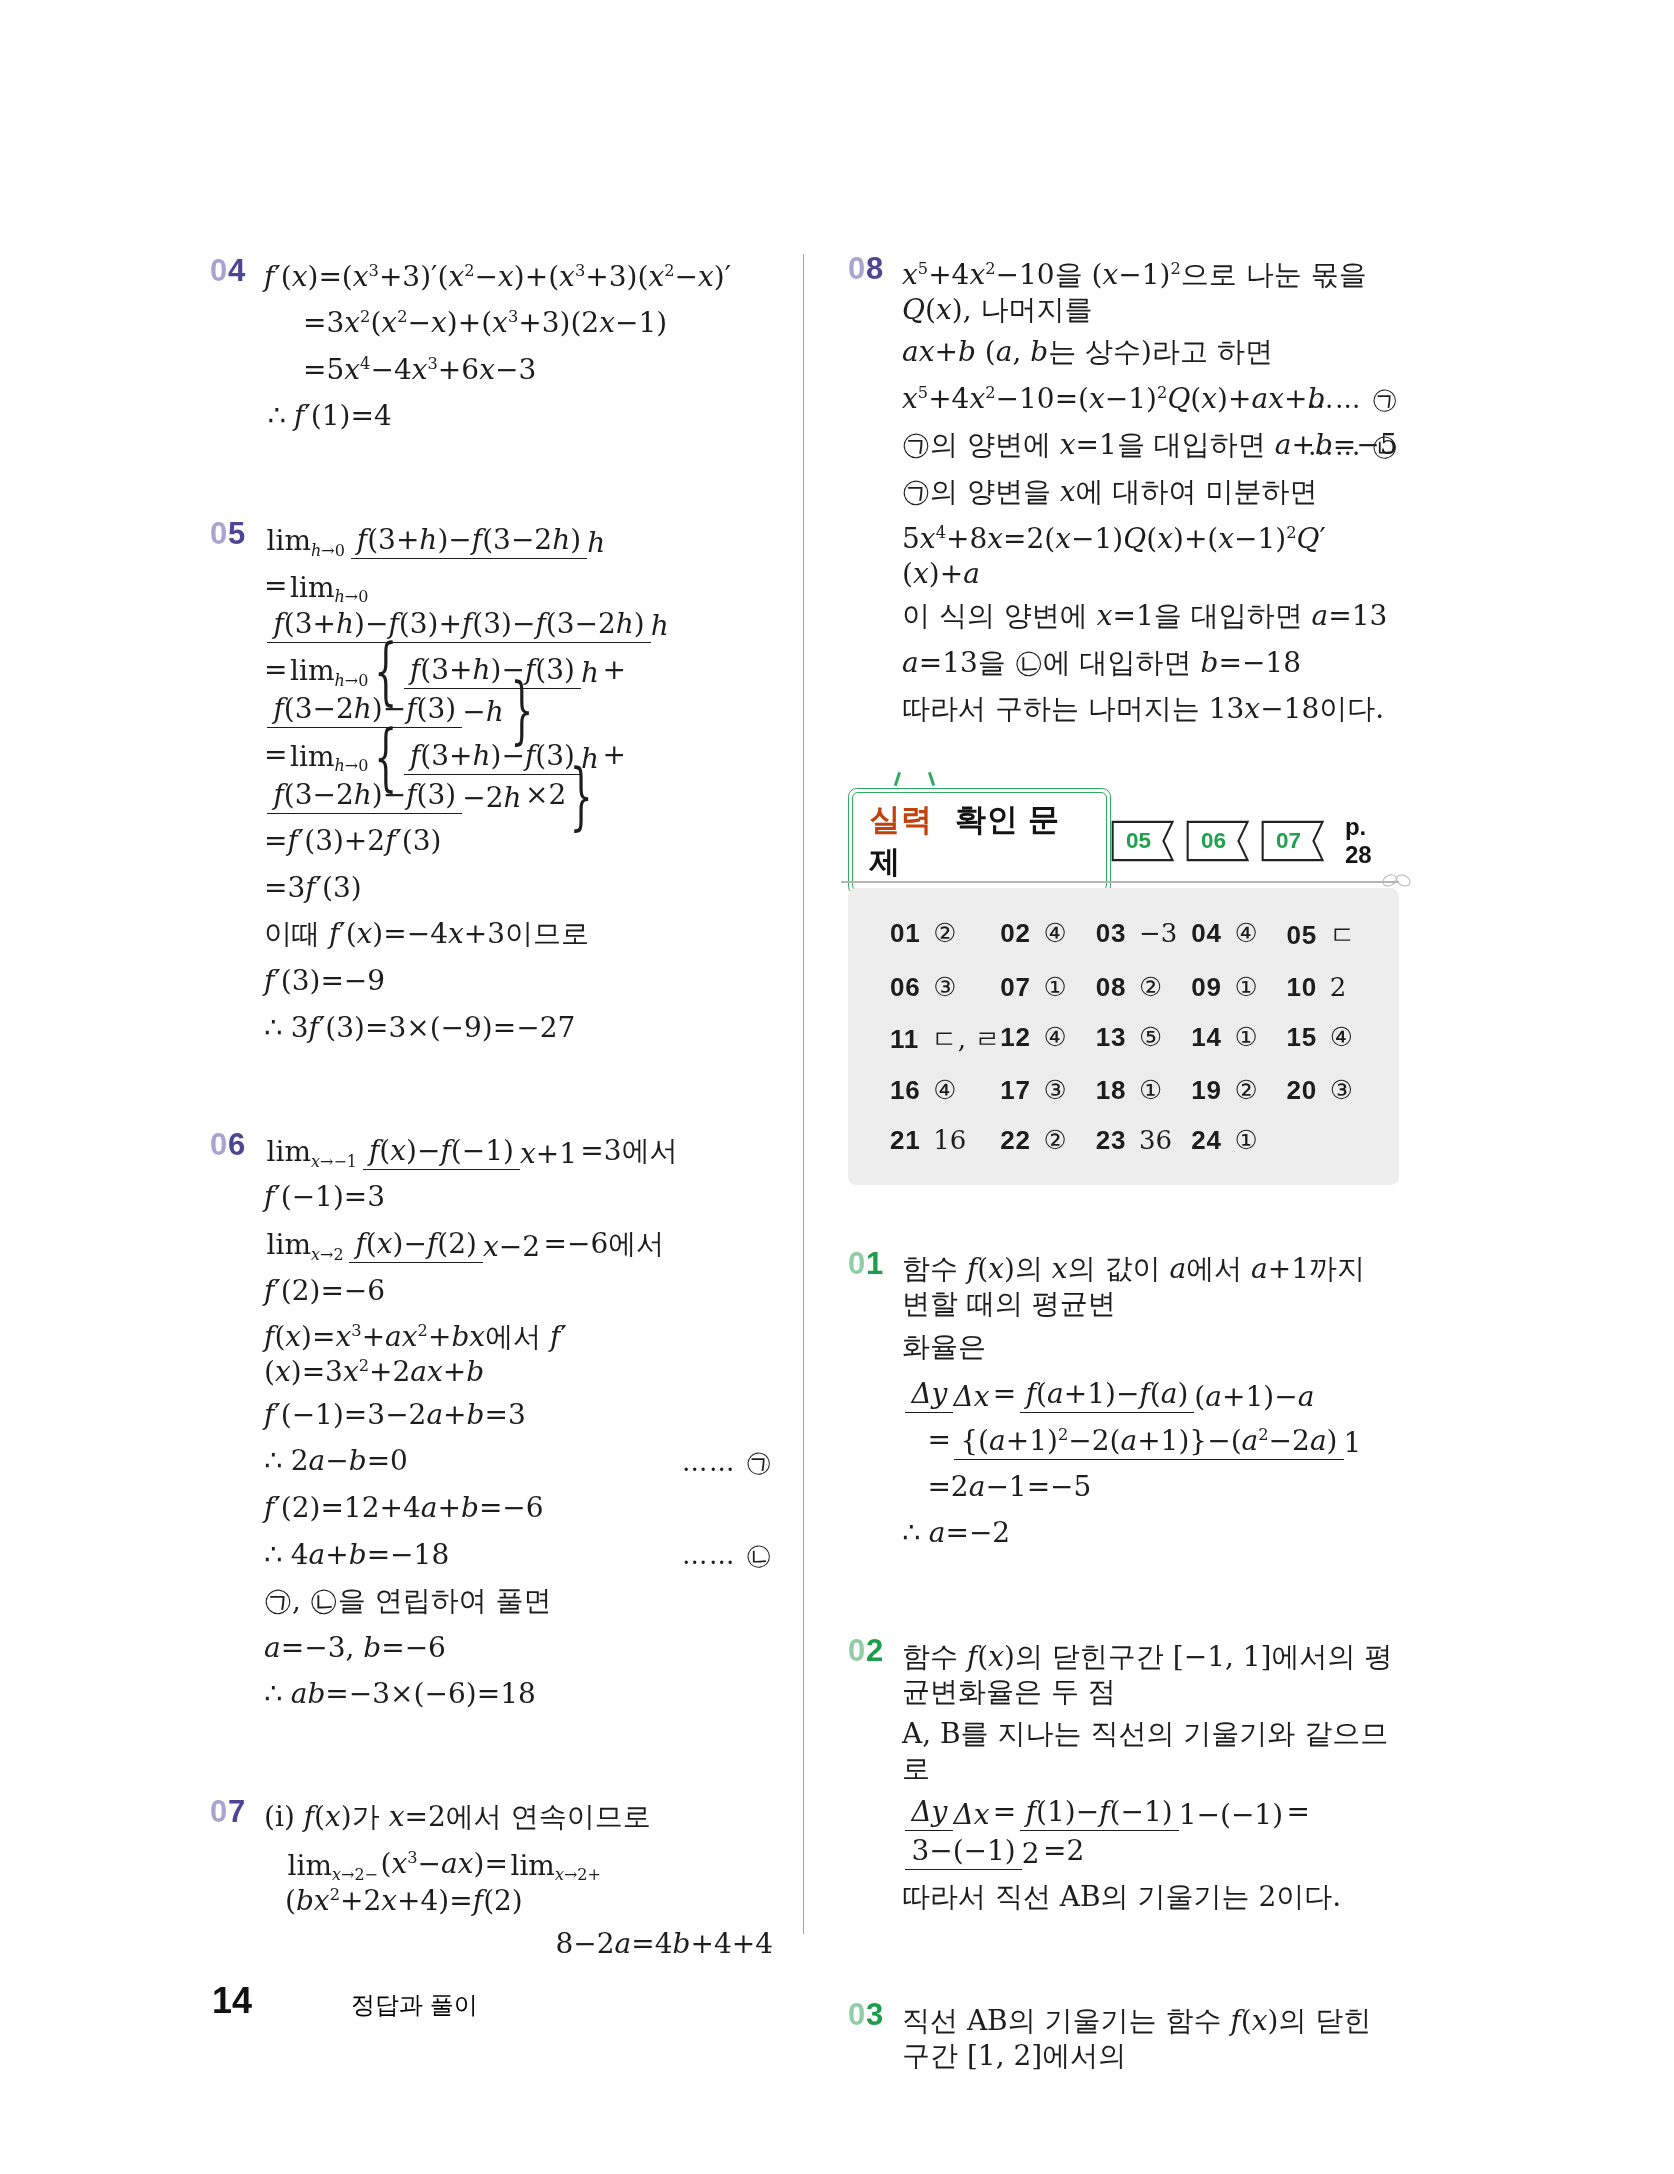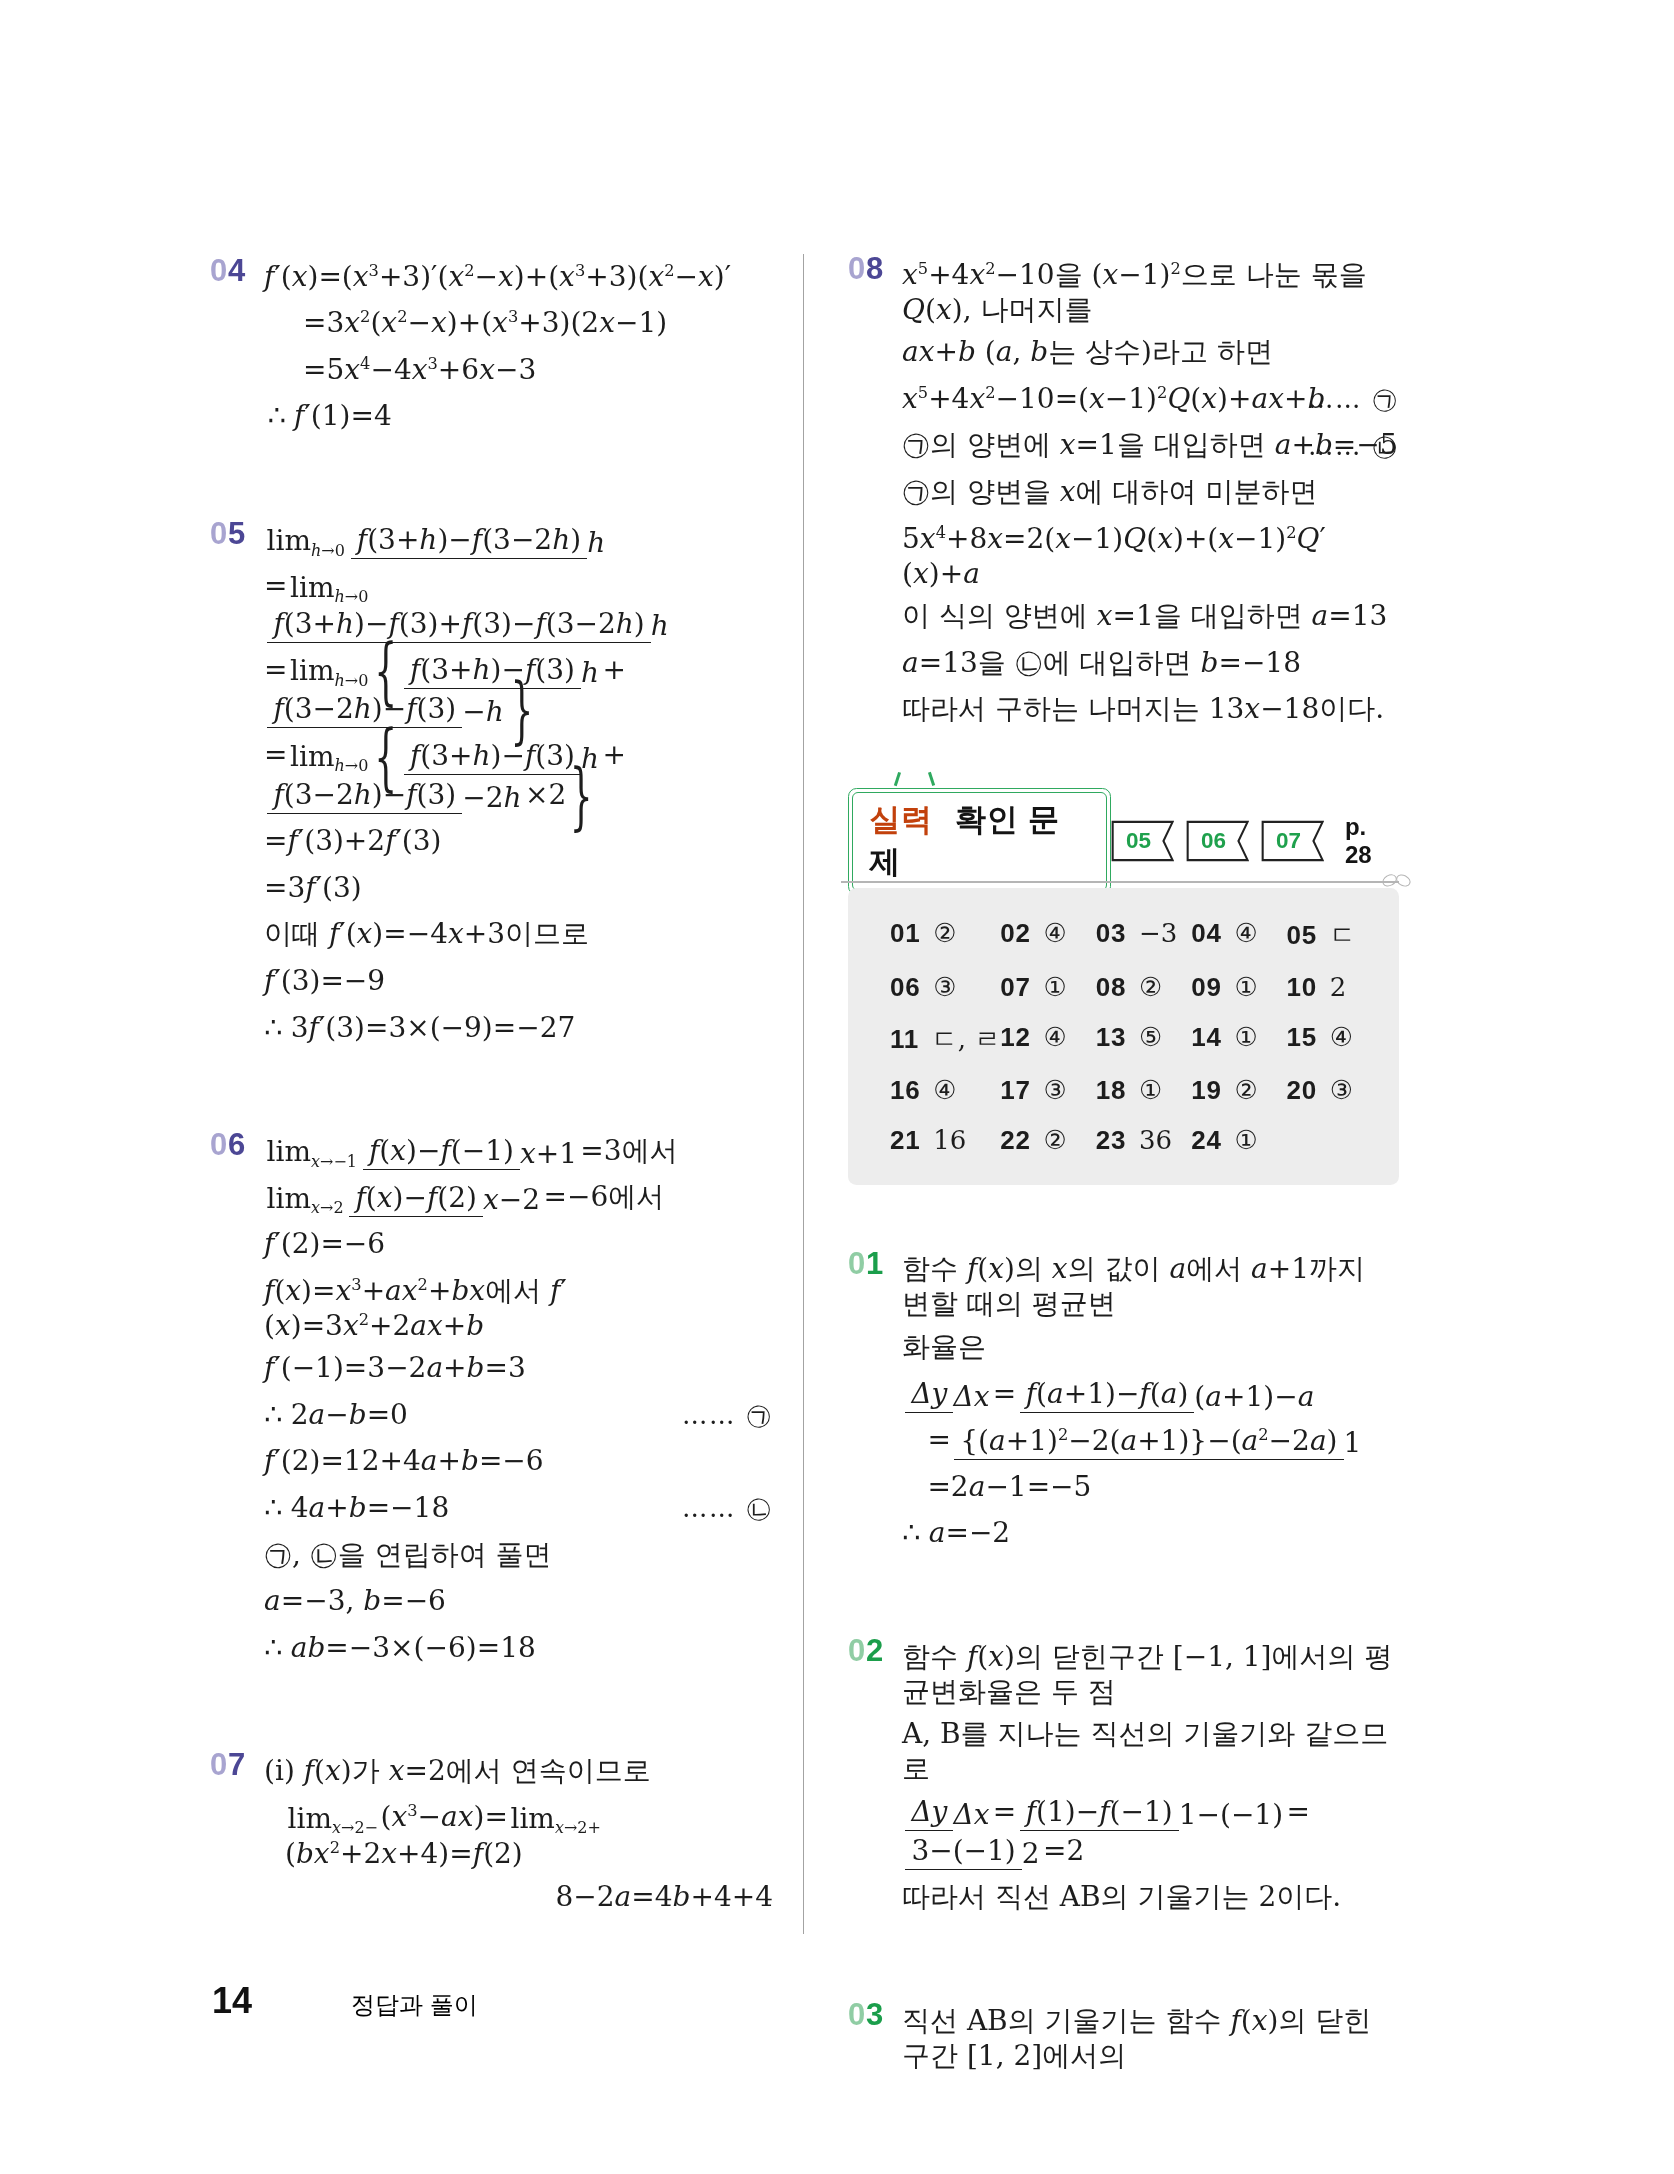--- a/index.html
+++ b/index.html
@@ -143,20 +143,21 @@
       <div class="problem">
         <span class="pnum"><span class="numlt purple">0</span><span class="numdk purple">6</span></span>
         <div class="plines">
           <div class="line"><span class="lim">
               <span class="lw">lim</span>
               <span class="ls"><i>x</i>→−1</span>
             </span><span class="frac">
               <span class="fn"><i>f</i>(<i>x</i>)−<i>f</i>(−1)</span>
               <span class="fd"><i>x</i>+1</span>
             </span>=3<span class="rm">에서</span></div>
+          <div class="line"><i>f</i>′(−1)=3</div>
           <div class="line"><span class="lim">
               <span class="lw">lim</span>
               <span class="ls"><i>x</i>→2</span>
             </span><span class="frac">
               <span class="fn"><i>f</i>(<i>x</i>)−<i>f</i>(2)</span>
               <span class="fd"><i>x</i>−2</span>
             </span>=−6<span class="rm">에서</span></div>
           <div class="line"><i>f</i>′(2)=−6</div>
           <div class="line"><i>f</i>(<i>x</i>)=<i>x</i><sup>3</sup>+<i>ax</i><sup>2</sup>+<i>bx</i><span class="rm">에서 </span><i>f</i>′(<i>x</i>)=3<i>x</i><sup>2</sup>+2<i>ax</i>+<i>b</i></div>
           <div class="line"><i>f</i>′(−1)=3−2<i>a</i>+<i>b</i>=3</div>

